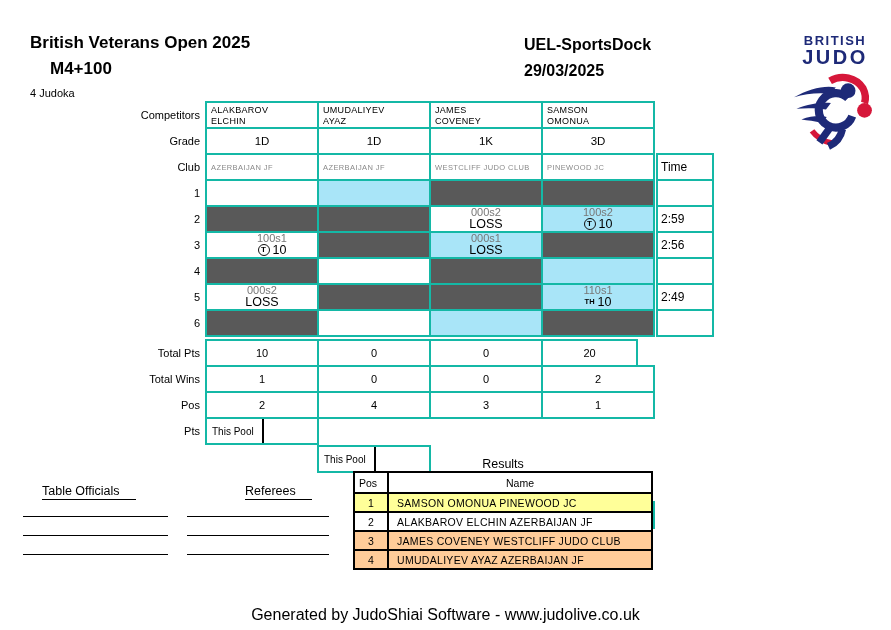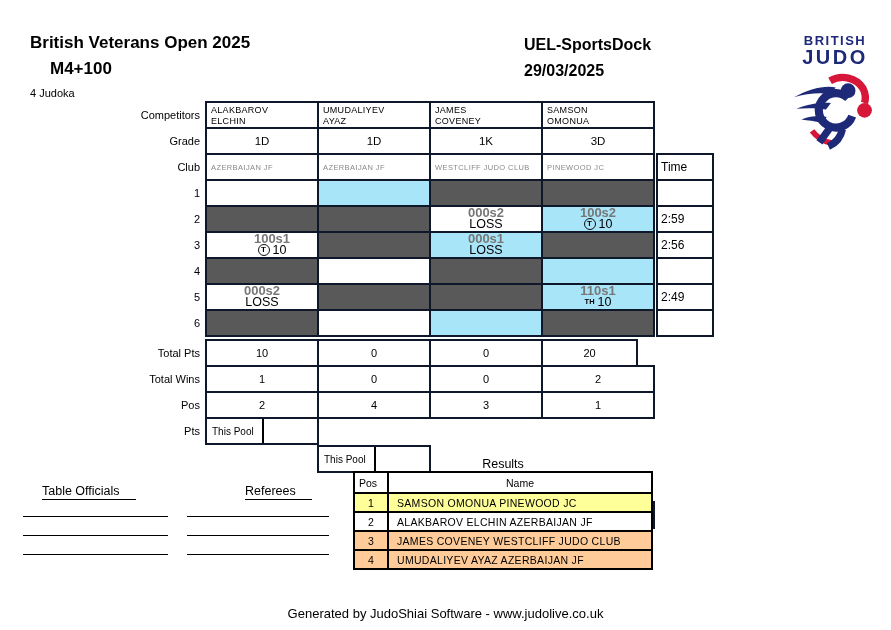--- a/index.html
+++ b/index.html
@@ -24,28 +24,28 @@
   
   .logo{position:absolute;left:791px;top:34px;width:88px;text-align:center;}
   .logo-l1{font-size:13px;font-weight:bold;letter-spacing:1.5px;color:var(--navy);line-height:14px;}
   .logo-l2{font-size:20px;font-weight:bold;letter-spacing:2.5px;color:var(--navy);line-height:19px;}
   .logo svg{display:block;margin:4px auto 0;}
 
   
   #sheet{position:absolute;inset:0;}
   .lbl{position:absolute;left:0;width:200px;height:28px;display:flex;align-items:center;
        justify-content:flex-end;font-size:11px;}
-  .cell{position:absolute;border:2px solid #0f172a;background:#fff;}
+  .cell{position:absolute;border:2px solid #14b8a6;background:#fff;}
   .cell.gray{background:var(--gray);}
   .cell.blue{background:var(--blue);}
   .namecell{padding:2px 0 0 4px;font-size:9px;line-height:11px;letter-spacing:.3px;}
   .gradecell{display:flex;align-items:center;justify-content:center;font-size:11.5px;}
   .clubcell{display:flex;align-items:center;padding-left:4px;font-size:7.5px;color:#8a8a8a;letter-spacing:.4px;}
   .match{display:flex;flex-direction:column;align-items:center;justify-content:flex-start;}
-  .ann{font-size:13px;line-height:9px;margin-top:1px;color:#777;font-weight:bold;}
+  .ann{font-size:11px;line-height:9px;margin-top:1px;color:#777;}
   .main{display:flex;align-items:center;justify-content:center;gap:3px;font-size:12.5px;line-height:14px;}
   .circleT{width:12px;height:12px;border:1.5px solid #111;border-radius:50%;font-size:8px;font-weight:bold;
            display:inline-flex;align-items:center;justify-content:center;}
   .thPrefix{font-size:7.5px;font-weight:bold;}
   .timecell{display:flex;align-items:center;padding-left:3px;font-size:12px;}
   .valcell{display:flex;align-items:center;justify-content:center;font-size:11px;}
   .ptscell{position:relative;}
   .thispool{position:absolute;left:0;top:0;bottom:0;width:52%;border-right:2px solid #000;
             display:flex;align-items:center;padding-left:5px;font-size:10px;}
 
@@ -63,21 +63,21 @@
   .medal-bronze{background:var(--bronze);}
   .medal-none{background:#fff;}
 
   
   .off-head{position:absolute;top:484px;font-size:12.5px;}
   .off-head span{border-bottom:1.5px solid #000;padding-right:16px;padding-bottom:1px;}
   #sig-lines-left{position:absolute;left:23px;top:498px;width:145px;}
   #sig-lines-right{position:absolute;left:187px;top:498px;width:142px;}
   .sigline{height:19px;border-bottom:1.5px solid #000;}
 
-  .footer{position:absolute;left:0;right:0;top:606px;text-align:center;font-size:13px;}
+  .footer{position:absolute;left:0;right:0;top:606px;text-align:center;font-size:16px;}
 </style>
 </head>
 <body>
 
 <div class="page">
 
   <div class="title">British Veterans Open 2025</div>
   <div class="category">M4+100</div>
   <div class="judoka-count">4 Judoka</div>
   <div class="venue">UEL-SportsDock</div>

